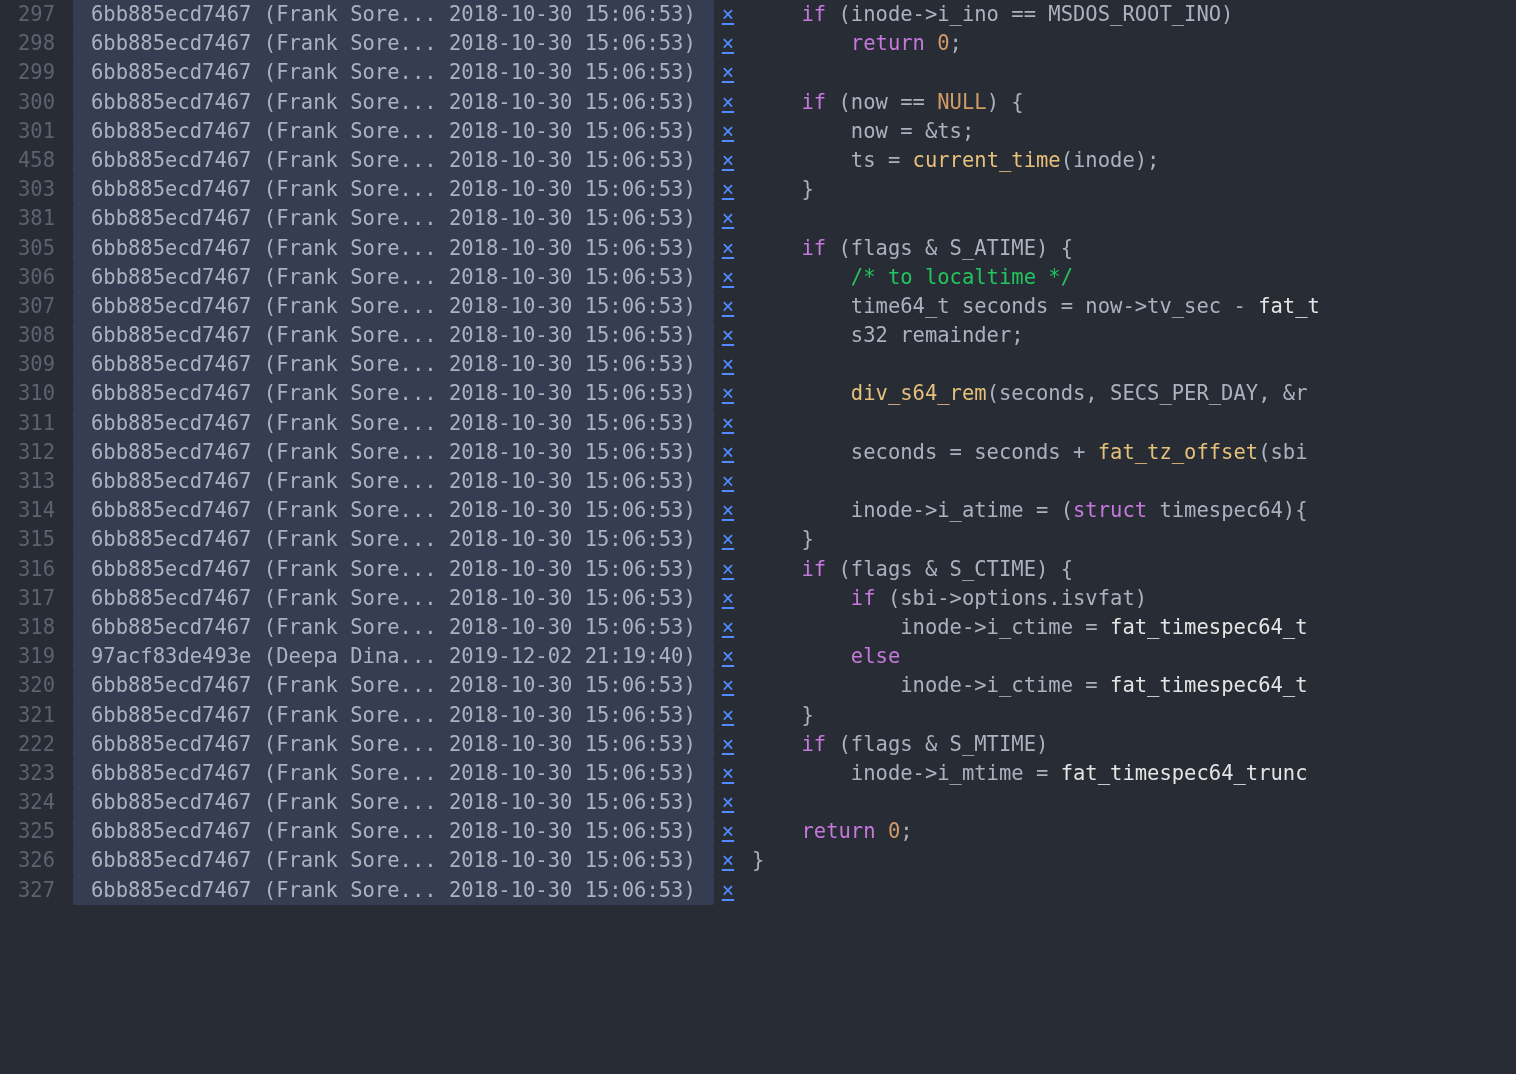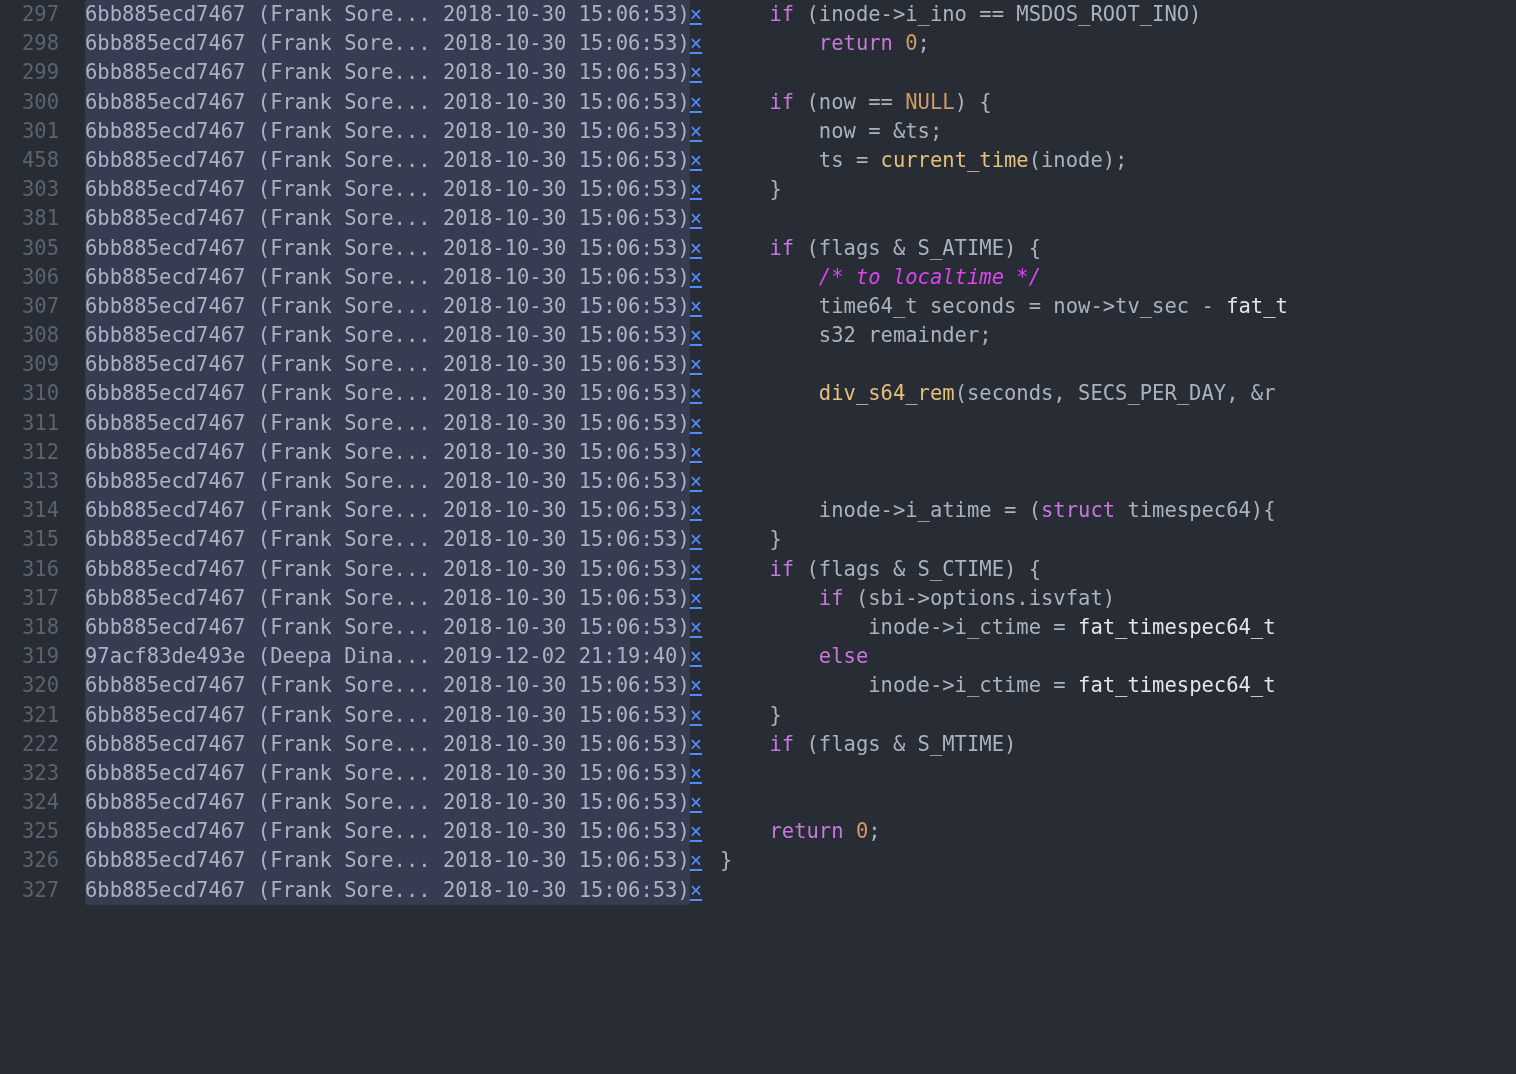--- a/index.html
+++ b/index.html
@@ -17,52 +17,53 @@
     display: flex;
     flex-direction: column;
     padding-top: 0px;
   }
   .line {
     display: flex;
     align-items: center;
     height: 29.2px;
   }
   .lineno {
-    width: 85px;
+    width: 73px;
     color: #5c6370;
     text-align: right;
-    padding-right: 26px;
+    padding-right: 18px;
     flex-shrink: 0;
     user-select: none;
   }
   .blame-wrap {
     display: flex;
     align-items: center;
     flex-shrink: 0;
   }
   .blame {
     color: #abb2bf;
     background: rgba(85, 100, 150, 0.32);
     border-radius: 2px;
-    padding: 0 0;
+    padding: 0 18px;
+    margin-right: 8px;
   }
   .close-x {
     color: #528bff;
     text-decoration: underline;
     cursor: pointer;
     margin-right: 18px;
     font-weight: normal;
   }
   .code {
     white-space: pre;
   }
   .c-default  { color: #abb2bf; }
   .c-keyword  { color: #c678dd; }
   .c-const    { color: #d19a66; }
-  .c-comment  { color: #d946ef; font-style: italic; }
+  .c-comment  { color: #22c55e; }
   .c-call     { color: #e5c07b; }
   .c-preproc  { color: #e06c75; }
   .c-member   { color: #e5e5e5; }
 </style>
 </head>
 <body>
 
 <div class="editor" id="editor">
     <div class="line">
       <div class="lineno">297</div>
@@ -183,20 +184,21 @@
         <span class="close-x">×</span>
       </div>
       <div class="code"><span class="c-default">        </span></div>
     </div>
     <div class="line">
       <div class="lineno">312</div>
       <div class="blame-wrap">
         <span class="blame">6bb885ecd7467 (Frank Sore... 2018-10-30 15:06:53)</span>
         <span class="close-x">×</span>
       </div>
+      <div class="code"><span class="c-default">        </span><span class="c-default">seconds = seconds + </span><span class="c-call">fat_tz_offset</span><span class="c-default">(sbi</span></div>
     </div>
     <div class="line">
       <div class="lineno">313</div>
       <div class="blame-wrap">
         <span class="blame">6bb885ecd7467 (Frank Sore... 2018-10-30 15:06:53)</span>
         <span class="close-x">×</span>
       </div>
       <div class="code"></div>
     </div>
     <div class="line">
@@ -270,20 +272,21 @@
         <span class="close-x">×</span>
       </div>
       <div class="code"><span class="c-default">    </span><span class="c-keyword">if</span><span class="c-default"> (flags &amp; S_MTIME)</span></div>
     </div>
     <div class="line">
       <div class="lineno">323</div>
       <div class="blame-wrap">
         <span class="blame">6bb885ecd7467 (Frank Sore... 2018-10-30 15:06:53)</span>
         <span class="close-x">×</span>
       </div>
+      <div class="code"><span class="c-default">        </span><span class="c-default">inode-&gt;i_mtime = </span><span class="c-member">fat_timespec64_trunc</span></div>
     </div>
     <div class="line">
       <div class="lineno">324</div>
       <div class="blame-wrap">
         <span class="blame">6bb885ecd7467 (Frank Sore... 2018-10-30 15:06:53)</span>
         <span class="close-x">×</span>
       </div>
       <div class="code"></div>
     </div>
     <div class="line">

